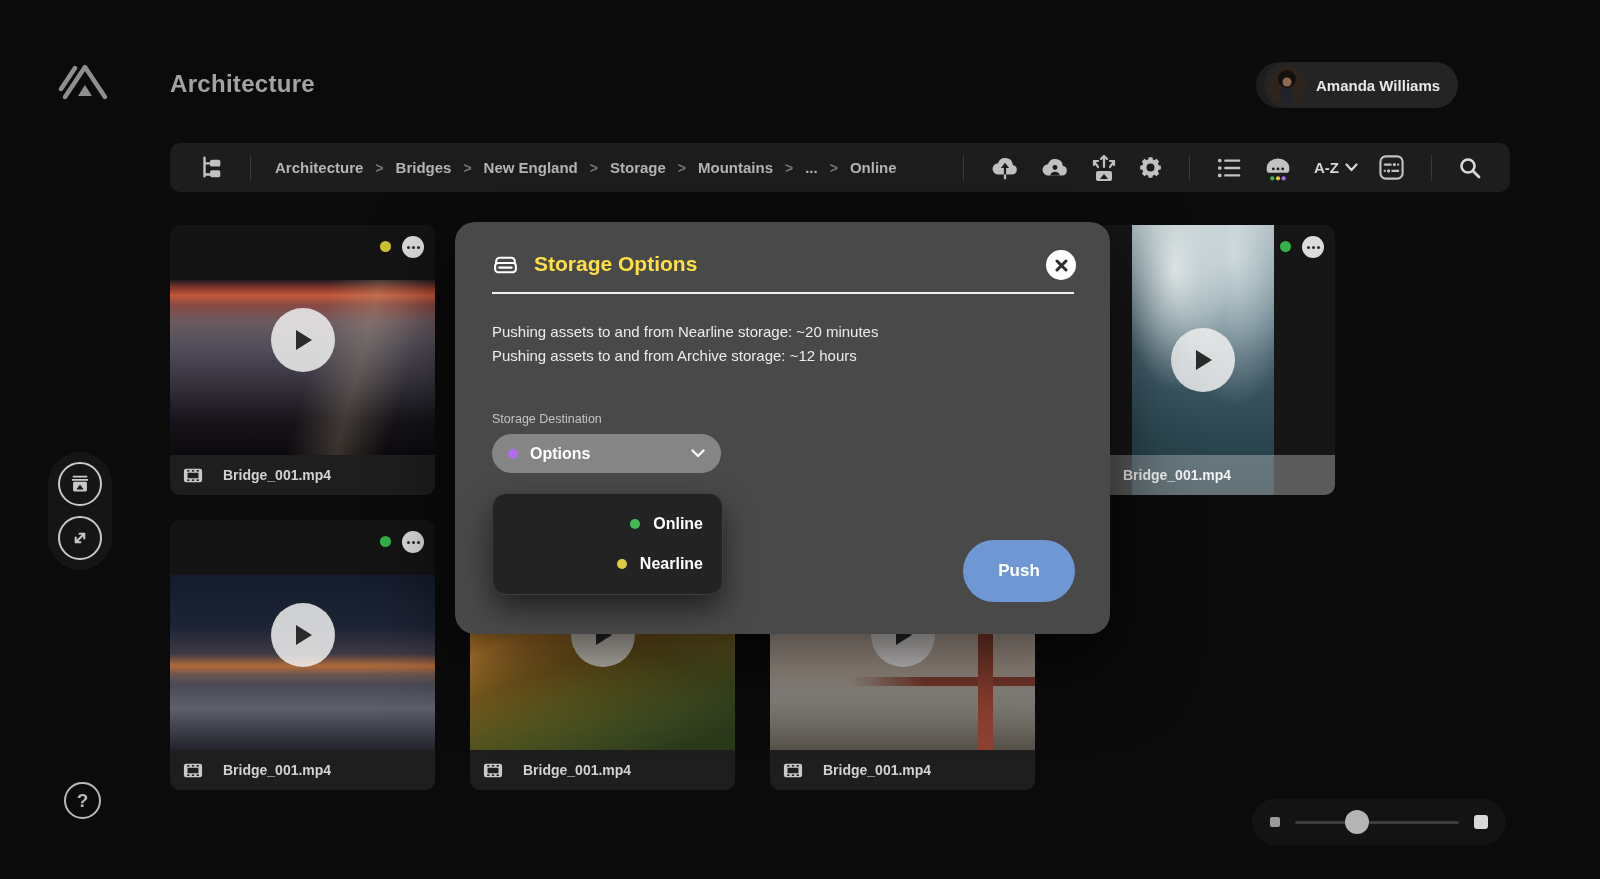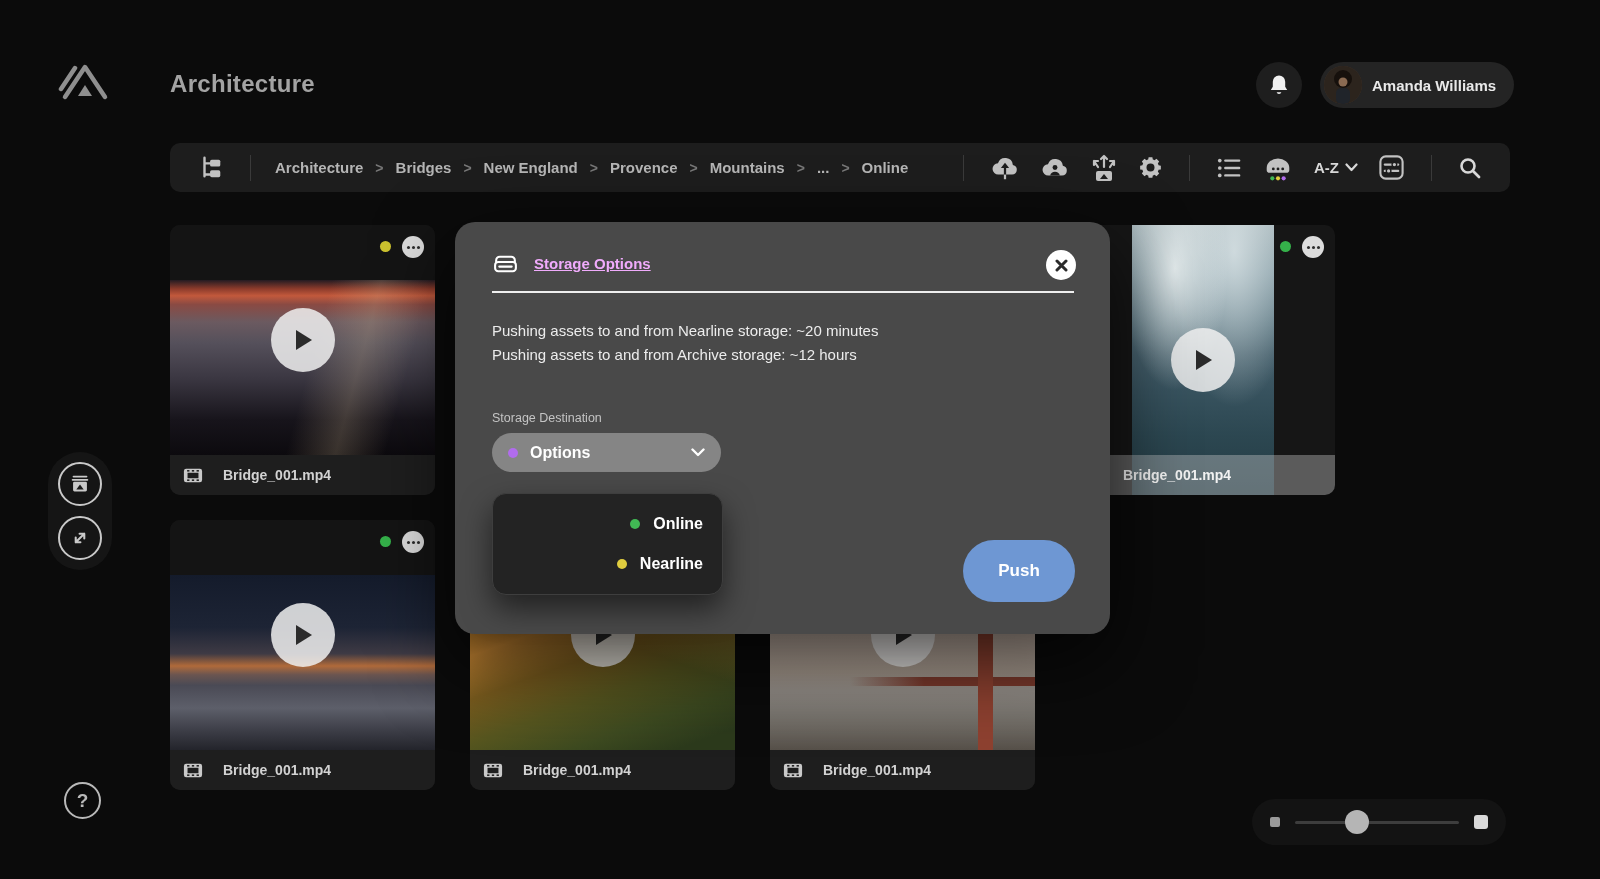--- a/index.html
+++ b/index.html
@@ -5,21 +5,21 @@
   * { margin:0; padding:0; box-sizing:border-box; }
   html,body { width:1600px; height:879px; background:#0b0b0b; overflow:hidden;
               font-family:"Liberation Sans", sans-serif; }
   .abs { position:absolute; }
 
   
   .logo { left:58px; top:58px; width:52px; height:44px; }
   .page-title { left:170px; top:70px; font-size:24px; font-weight:bold; color:#a3a3a3; letter-spacing:.3px; }
   .bell-btn { left:1256px; top:62px; width:46px; height:46px; border-radius:50%; background:#1e1e1e;
               display:flex; align-items:center; justify-content:center; border:none; cursor:pointer; }
-  .user-pill { left:1320px; top:62px; height:46px; border-radius:23px; background:#242424;
+  .user-pill { left:1264px; top:62px; height:46px; border-radius:23px; background:#242424;
                display:flex; align-items:center; gap:10px; padding:4px 18px 4px 4px; cursor:pointer; }
   .avatar { width:38px; height:38px; border-radius:50%; background:#46372c; overflow:hidden; flex:none; }
   .user-name { color:#e9e9e9; font-size:15px; font-weight:bold; white-space:nowrap; }
 
   
   .toolbar { left:170px; top:143px; width:1340px; height:49px; background:#1d1d1d; border-radius:10px;
              display:flex; align-items:center; padding:0 18px; z-index:4; }
   .tb-divider { width:1px; height:26px; background:#3a3a3a; margin:0 16px; flex:none; }
   .icon-btn { background:none; border:none; cursor:pointer; display:flex; align-items:center; justify-content:center;
               padding:0; margin:0 10px; flex:none; }
@@ -64,21 +64,21 @@
   .card-footer { height:40px; background:#1e1e1e; display:flex; align-items:center; gap:20px; padding:0 13px;
                  position:relative; z-index:2; }
   .card-portrait .card-footer { background:rgba(205,205,205,.38); }
   .file-name { color:#d2d2d2; font-size:14px; font-weight:600; }
   .card-portrait .file-name { color:#f2f2f2; }
 
   
   .modal { left:455px; top:222px; width:655px; height:412px; background:#494949; border-radius:20px;
            box-shadow:0 28px 80px rgba(0,0,0,.7); z-index:20; padding:30px 36px 0 37px; }
   .modal-header { display:flex; align-items:center; gap:15px; }
-  .modal-title { color:#f0abfc; font-size:15px; font-weight:bold;text-decoration:underline; }
+  .modal-title { color:#fde047; font-size:21px; font-weight:bold; }
   .close-btn { position:absolute; right:34px; top:28px; width:30px; height:30px; border-radius:50%;
                background:#fff; border:none; cursor:pointer; display:flex; align-items:center; justify-content:center; }
   .modal-rule { margin-top:16px; height:2px; background:#efefef; border:none; }
   .modal-info { margin-top:26px; color:#ececec; font-size:15px; line-height:24px; }
   .dest-label { margin-top:44px; color:#c4c4c4; font-size:12.5px; }
   .select-pill { margin-top:8px; width:229px; height:39px; border-radius:20px; background:#858585; border:none;
                  cursor:pointer; display:flex; align-items:center; padding:0 16px; gap:12px; }
   .opt-dot { width:10px; height:10px; border-radius:50%; flex:none; }
   .select-label { color:#fff; font-size:16px; font-weight:bold; flex:1; text-align:left; }
   .dropdown-panel { position:absolute; left:37px; top:271px; width:231px; background:#232323;
@@ -146,21 +146,21 @@
   </button>
   <span class="tb-divider"></span>
 
   <nav class="crumbs">
     <span class="crumb">Architecture</span>
     <span class="crumb-sep">&gt;</span>
     <span class="crumb">Bridges</span>
     <span class="crumb-sep">&gt;</span>
     <span class="crumb">New England</span>
     <span class="crumb-sep">&gt;</span>
-    <span class="crumb">Provence</span>
+    <span class="crumb">Storage</span>
     <span class="crumb-sep">&gt;</span>
     <span class="crumb">Mountains</span>
     <span class="crumb-sep">&gt;</span>
     <span class="crumb">...</span>
     <span class="crumb-sep">&gt;</span>
     <span class="crumb">Online</span>
   </nav>
 
   <div class="right-icons">
     <span class="tb-divider"></span>

